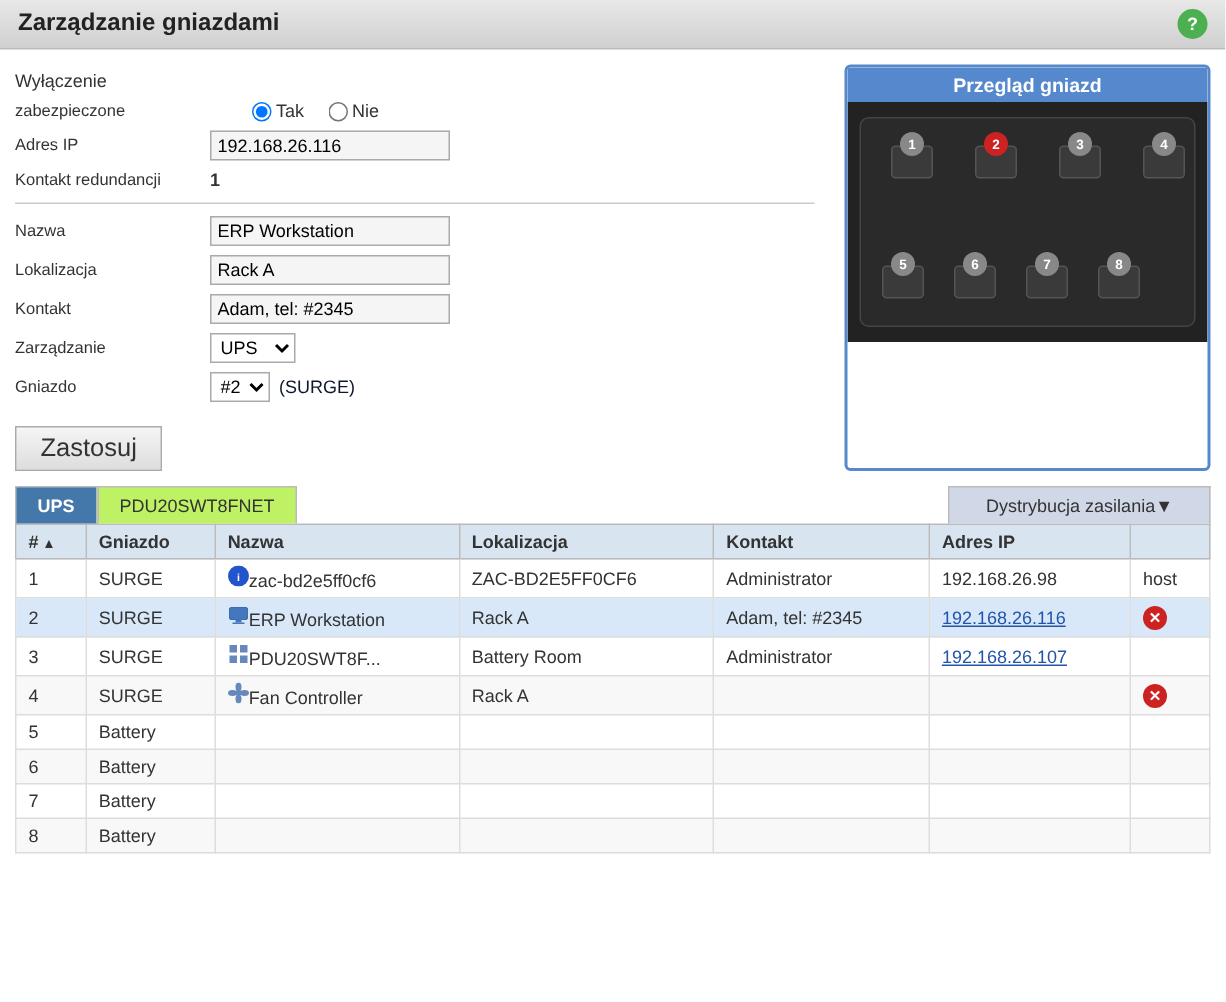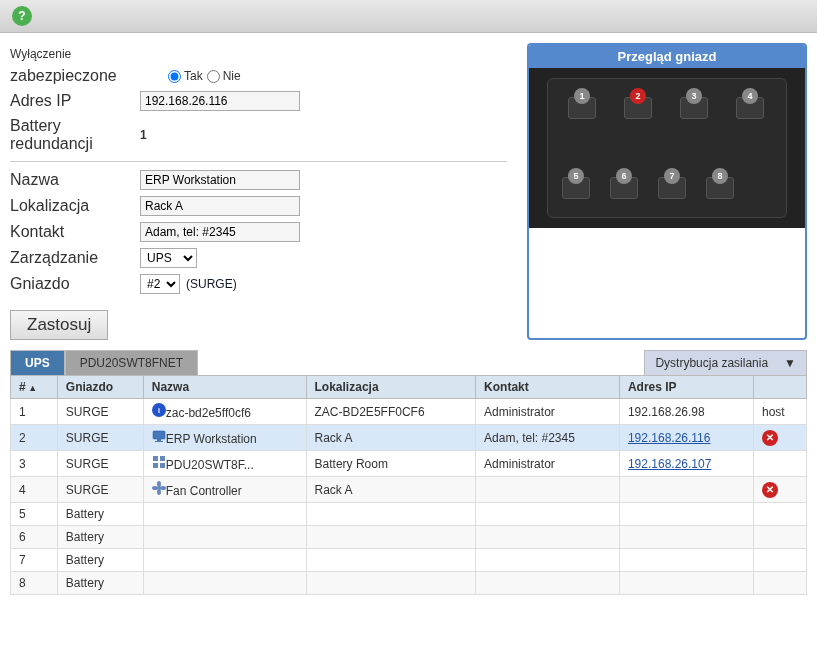--- a/index.html
+++ b/index.html
@@ -20,34 +20,34 @@
       border-radius: 50%;
       display: flex; align-items: center; justify-content: center;
       color: white; font-weight: bold; font-size: 12px; cursor: pointer;
     }
 
     .main-content { display: flex; padding: 10px; gap: 20px; }
 
     .form-section { flex: 1; min-width: 300px; }
 
     .form-group { display: flex; align-items: center; margin-bottom: 6px; }
-    .form-label { width: 130px; font-size: 16px; color: #333; }
+    .form-label { width: 130px; font-size: 11px; color: #333; }
     .form-value { font-size: 12px; font-weight: bold; }
 
     .section-title { font-size: 12px; margin-bottom: 6px; margin-top: 4px; }
 
     input[type="text"] {
       border: 1px solid #aaa;
       padding: 2px 4px;
       font-size: 12px;
       background: #f5f5f5;
       width: 160px;
     }
 
-    .radio-group { display: flex; gap: 4px; align-items: center; padding-left: 28px; }
+    .radio-group { display: flex; gap: 16px; align-items: center; padding-left: 28px; }
     .radio-label { display: flex; align-items: center; gap: 3px; font-size: 12px; }
 
     select {
       font-size: 12px;
       padding: 1px 2px;
       border: 1px solid #aaa;
       background: white;
     }
 
     .surge-label { font-size: 12px; color: #0f172a; margin-left: 6px; }
@@ -59,21 +59,21 @@
       padding: 4px 16px;
       font-size: 17px;
       background: linear-gradient(to bottom, #f5f5f5, #ddd);
       border: 1px solid #aaa;
       cursor: pointer;
       color: #333;
     }
 
     
     .preview-panel {
-      width: 280px;
+      width: 244px;
       border: 2px solid #5588cc;
       border-radius: 4px;
       overflow: hidden;
     }
     .preview-header {
       background: #5588cc;
       color: white;
       text-align: center;
       padding: 4px;
       font-size: 13px;
@@ -151,40 +151,40 @@
 
     
     .table-section { padding: 0 10px 10px; }
 
     .table-tabs { display: flex; margin-bottom: 0; }
     .tab {
       padding: 5px 14px;
       font-size: 12px;
       border: 1px solid #bbb;
       cursor: pointer;
-      background: #a3a3a3;
+      background: #bef264;
       border-bottom: none;
     }
     .tab.active {
       background: #4477aa;
       color: white;
       font-weight: bold;
     }
 
     .tab-right {
       margin-left: auto;
-      padding: 5px 10px;
+      padding: 5px 24px;
       font-size: 12px;
       background: #d0d8e8;
       border: 1px solid #bbb;
       border-bottom: none;
       cursor: pointer;
       display: flex;
       align-items: center;
-      gap: 16px;
+      gap: 0;
     }
 
     .data-table {
       width: 100%;
       border-collapse: collapse;
       border: 1px solid #bbb;
     }
 
     .data-table th {
       background: #d8e4f0;
@@ -216,20 +216,21 @@
       justify-content: center;
       color: white;
       font-size: 10px;
       font-weight: bold;
     }
   </style>
 </head>
 <body>
 
 <div class="page-header">
+  <h1>Zarządzanie gniazdami</h1>
   <div class="help-icon">?</div>
 </div>
 
 <div class="main-content">
 
   <div class="form-section">
 
     <div class="section-title">Wyłączenie</div>
 
     
@@ -248,21 +249,21 @@
     </div>
 
     
     <div class="form-group">
       <div class="form-label">Adres IP</div>
       <input type="text" value="192.168.26.116" style="">
     </div>
 
     
     <div class="form-group">
-      <div class="form-label">Battery redundancji</div>
+      <div class="form-label">Kontakt redundancji</div>
       <div class="form-value">1</div>
     </div>
 
     
 
     <hr>
 
     
     <div class="form-group">
       <div class="form-label">Nazwa</div>

